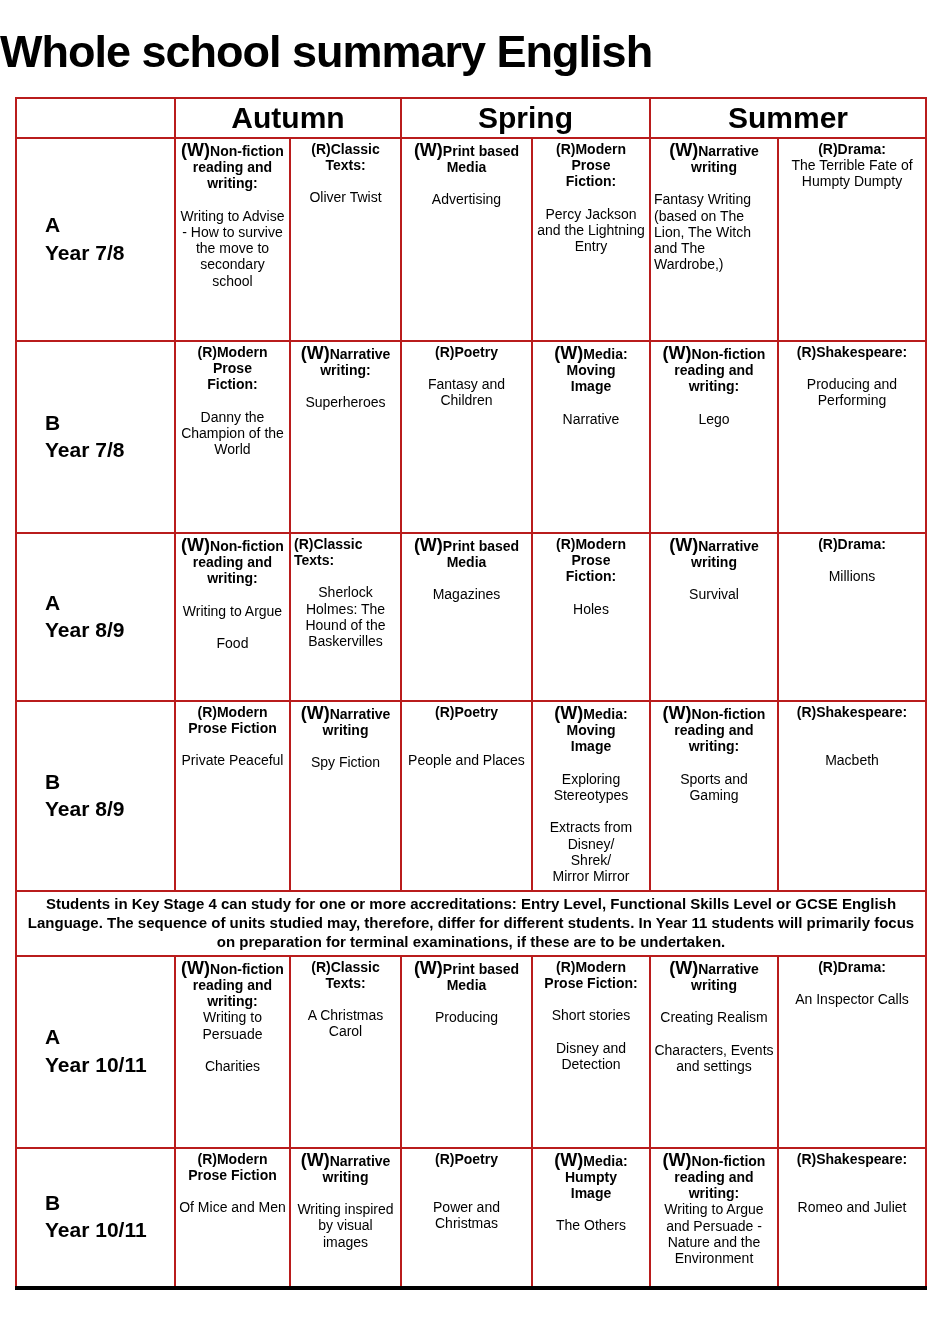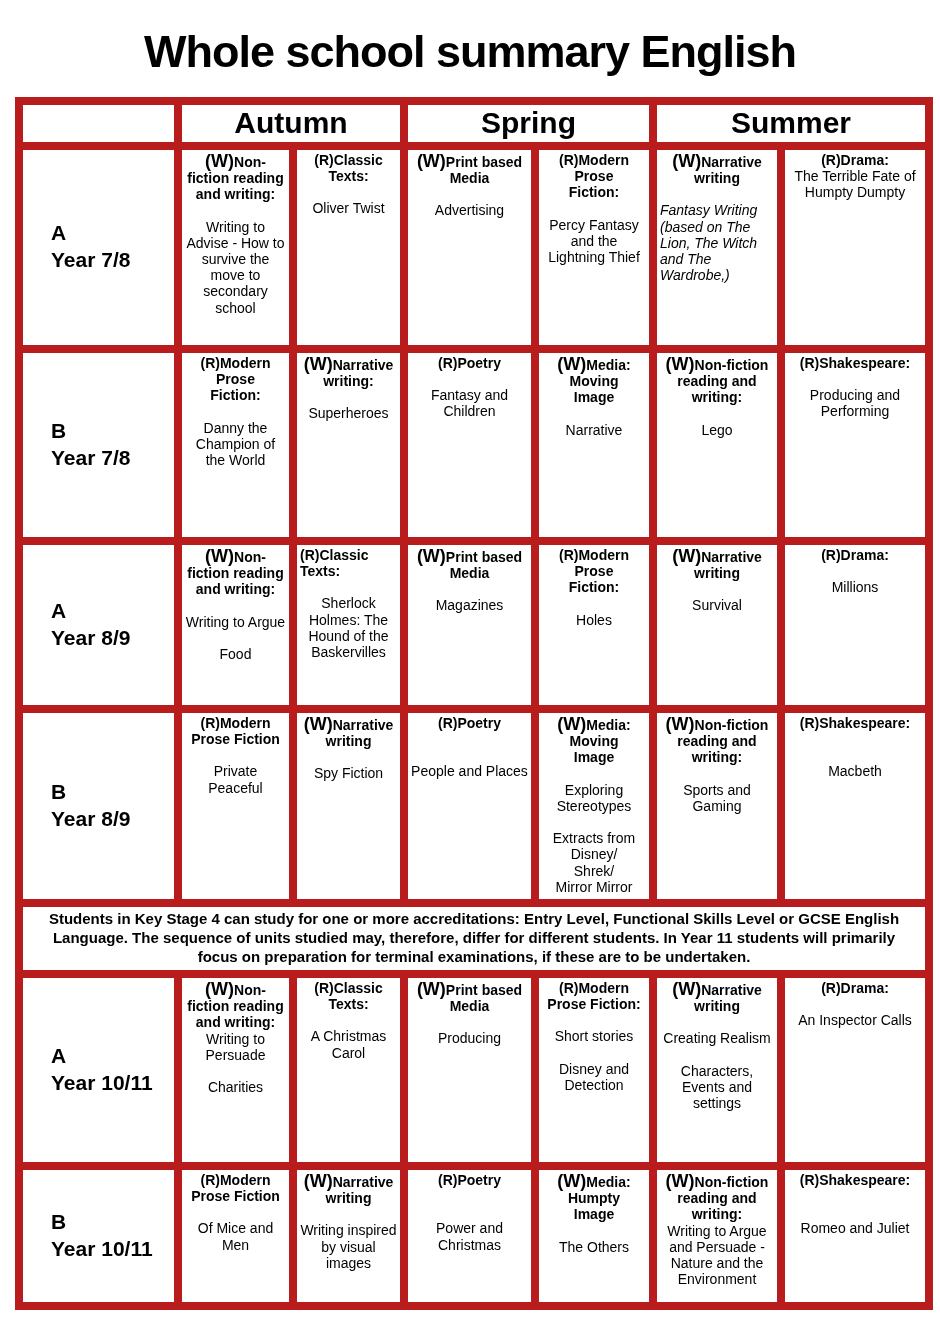--- a/index.html
+++ b/index.html
@@ -2,50 +2,50 @@
 <html><head>
 <meta charset="utf-8">
 <style>
   html,body { margin:0; padding:0; }
   body {
     width:940px; height:1342px; background:#ffffff; color:#000000;
     font-family:"Liberation Sans","DejaVu Sans",sans-serif;
     overflow:hidden;
   }
   .page-title {
-    margin:26px 0 19px 0; text-align:center;
+    margin:26px 0 19px 0; 
     font-size:45px; font-weight:bold; letter-spacing:-1px;
   }
   table.summary {
     border-collapse:collapse; table-layout:fixed;
     width:910px; margin-left:15px;
     border:2px solid #000; border-bottom:4px solid #000;
   }
   td {
-    border:8px solid #b91c1c; vertical-align:top;
+    border:2px solid #b91c1c; vertical-align:top;
     padding:2px 3px 4px 3px;
     font-size:14px; line-height:1.16; text-align:center;
     overflow:hidden; word-wrap:break-word;margin-top:10px;
   }
   tr.season-row td {
     vertical-align:middle; font-size:30px; font-weight:bold;
     padding:1px 0; letter-spacing:0;
   }
   td.row-label {
     vertical-align:middle; text-align:left; padding-left:28px;
     font-size:21px; font-weight:bold; line-height:1.3;
   }
   .hd { font-weight:bold; }
   .ht { white-space:pre-line; }
   .tag { font-weight:bold; }
   .tag.w { font-size:18px; line-height:1; }
   .bd { white-space:pre-line; margin-top:16px; }
   td.tight .bd { margin-top:0; }
   td.hl .hd { text-align:left; }
-  .bd.left { text-align:left;font-style:italic; }
+  .bd.left { text-align:left; }
   tr.note-row td {
     vertical-align:middle; font-weight:bold; font-size:15px;
     line-height:1.26; padding:3px 8px; text-align:center;border-radius:28px;
   }
 </style>
 </head>
 <body>
 
 <h1 class="page-title">Whole school summary English</h1>
 
@@ -82,21 +82,21 @@
           <div class="bd">Oliver Twist</div>
         </td>
     <td class="cell">
           <div class="hd"><span class="tag w">(W)</span><span class="ht">Print based Media</span></div>
           <div class="bd">Advertising</div>
         </td>
     <td class="cell">
           <div class="hd"><span class="tag r">(R)</span><span class="ht">Modern
 Prose
 Fiction:</span></div>
-          <div class="bd">Percy Fantasy and the Lightning Thief</div>
+          <div class="bd">Percy Jackson and the Lightning Entry</div>
         </td>
     <td class="cell">
           <div class="hd"><span class="tag w">(W)</span><span class="ht">Narrative writing</span></div>
           <div class="bd left">Fantasy Writing (based on The Lion, The Witch and The Wardrobe,)</div>
         </td>
     <td class="cell tight">
           <div class="hd"><span class="tag r">(R)</span><span class="ht">Drama:</span></div>
           <div class="bd">The Terrible Fate of Humpty Dumpty</div>
         </td>
   </tr>

